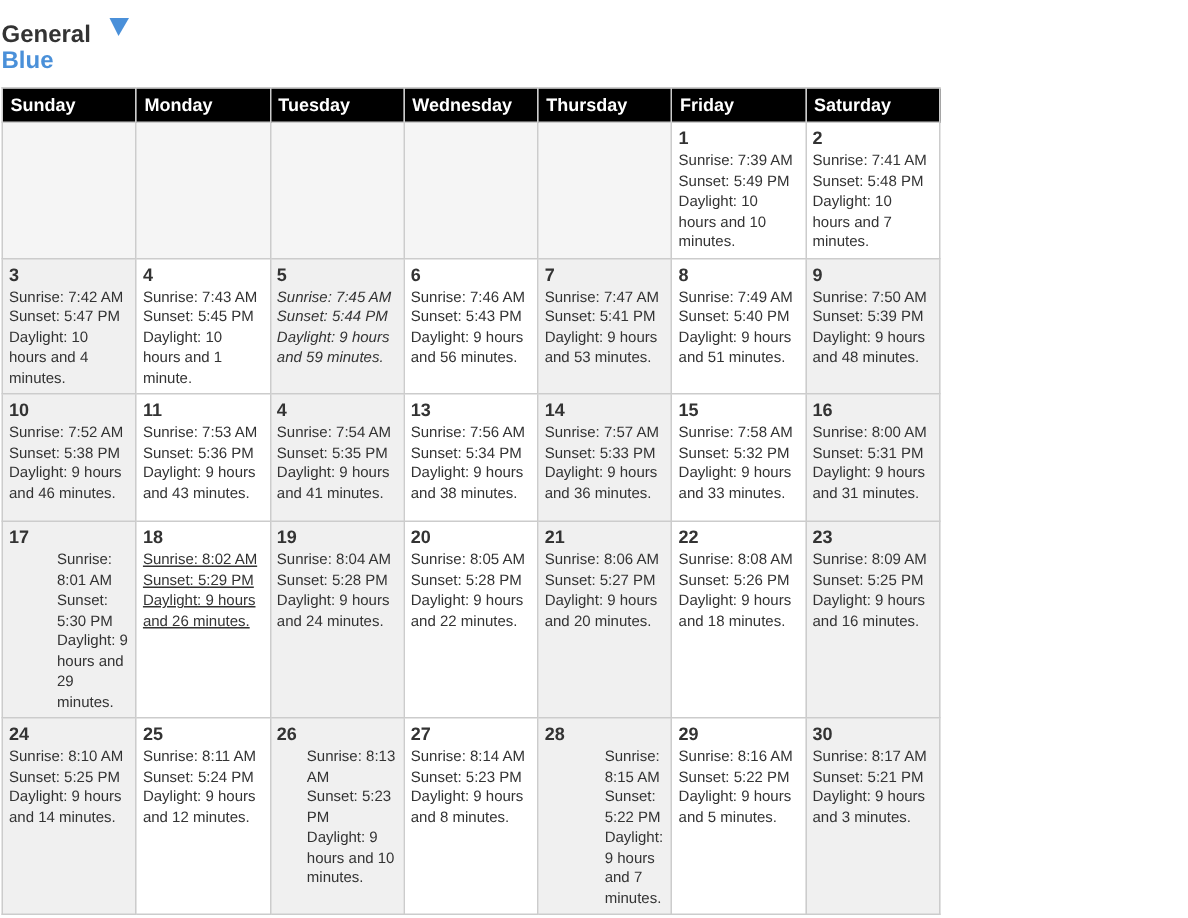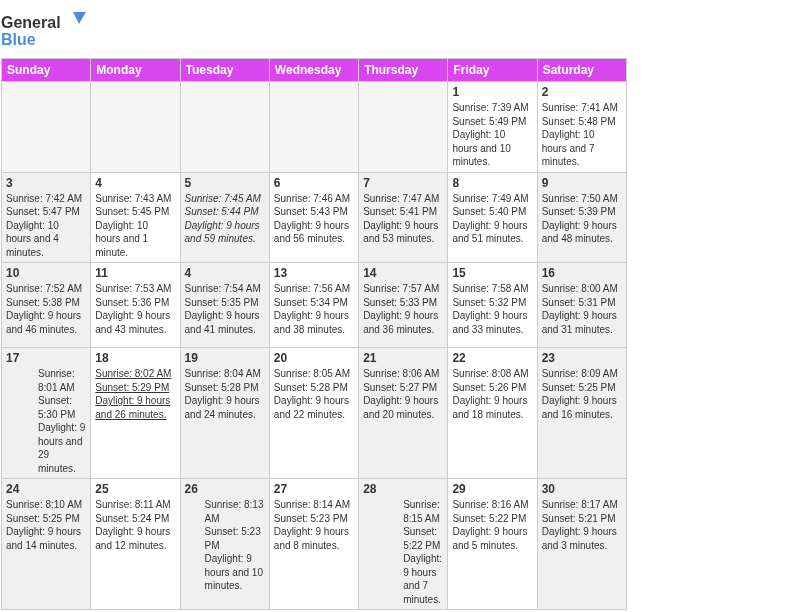--- a/index.html
+++ b/index.html
@@ -35,21 +35,21 @@
     .location {
       font-size: 14px;
       color: #555;
       margin-top: 2px;
     }
     .calendar {
       width: 100%;
       border-collapse: collapse;
     }
     .calendar th {
-      background-color: #d946ef;
+      background-color: #000000;
       color: white;
       text-align: left;
       padding: 4px 5px;
       font-size: 12px;
       font-weight: bold;
       border: 1px solid #ccc;
     }
     .calendar td {
       border: 1px solid #ccc;
       vertical-align: top;

